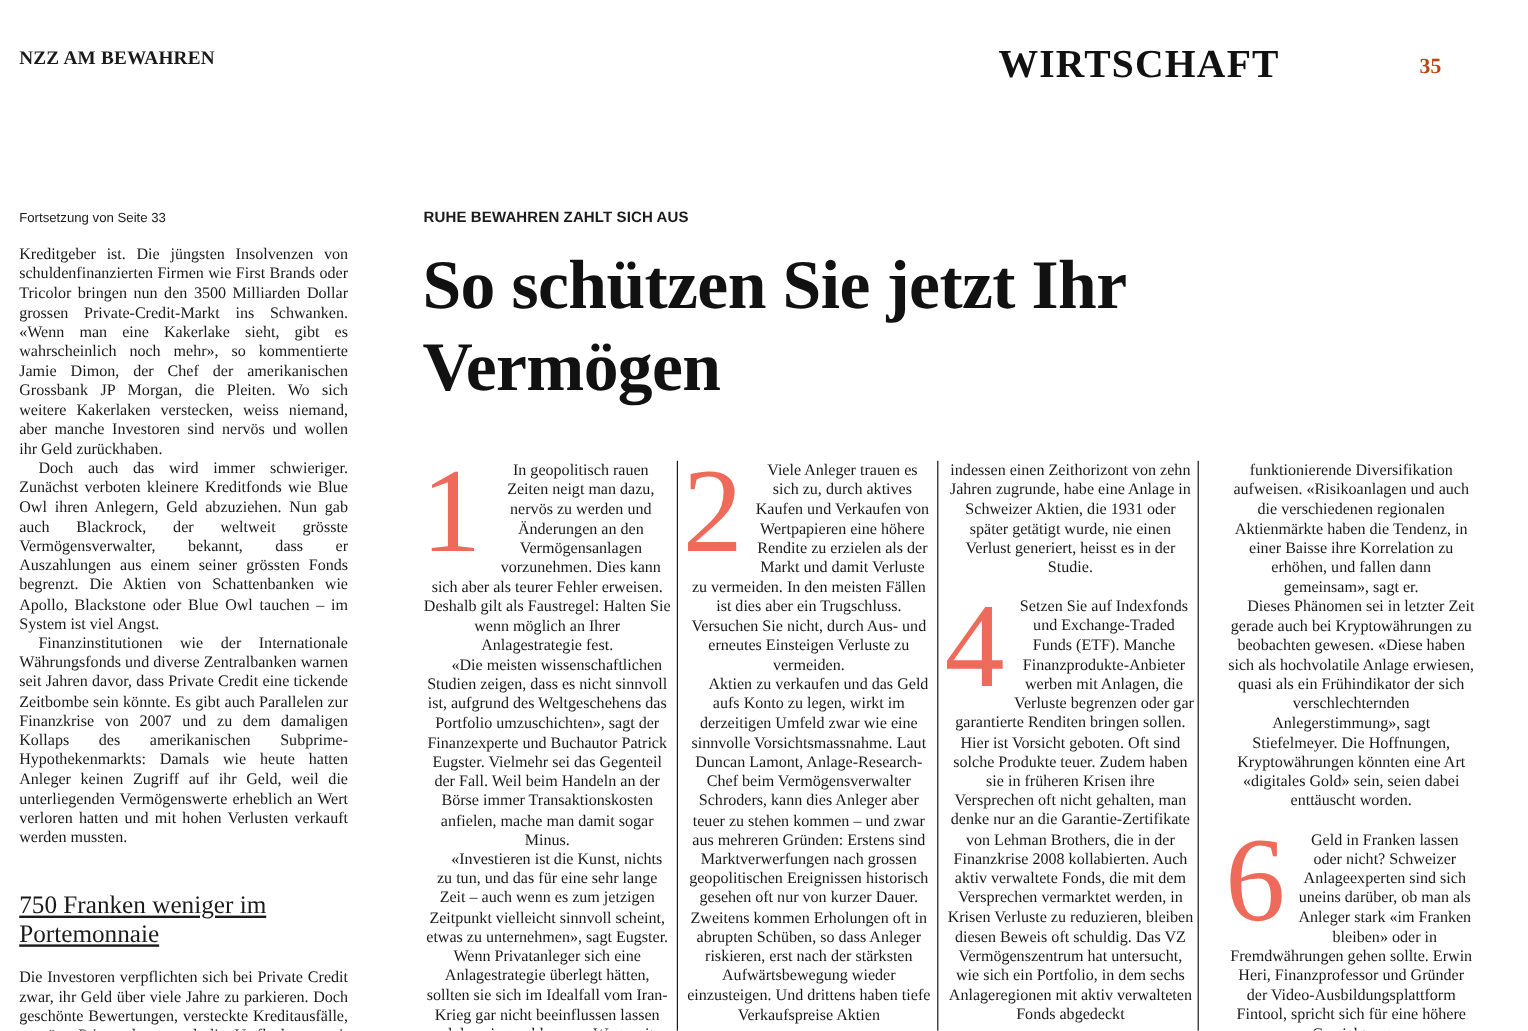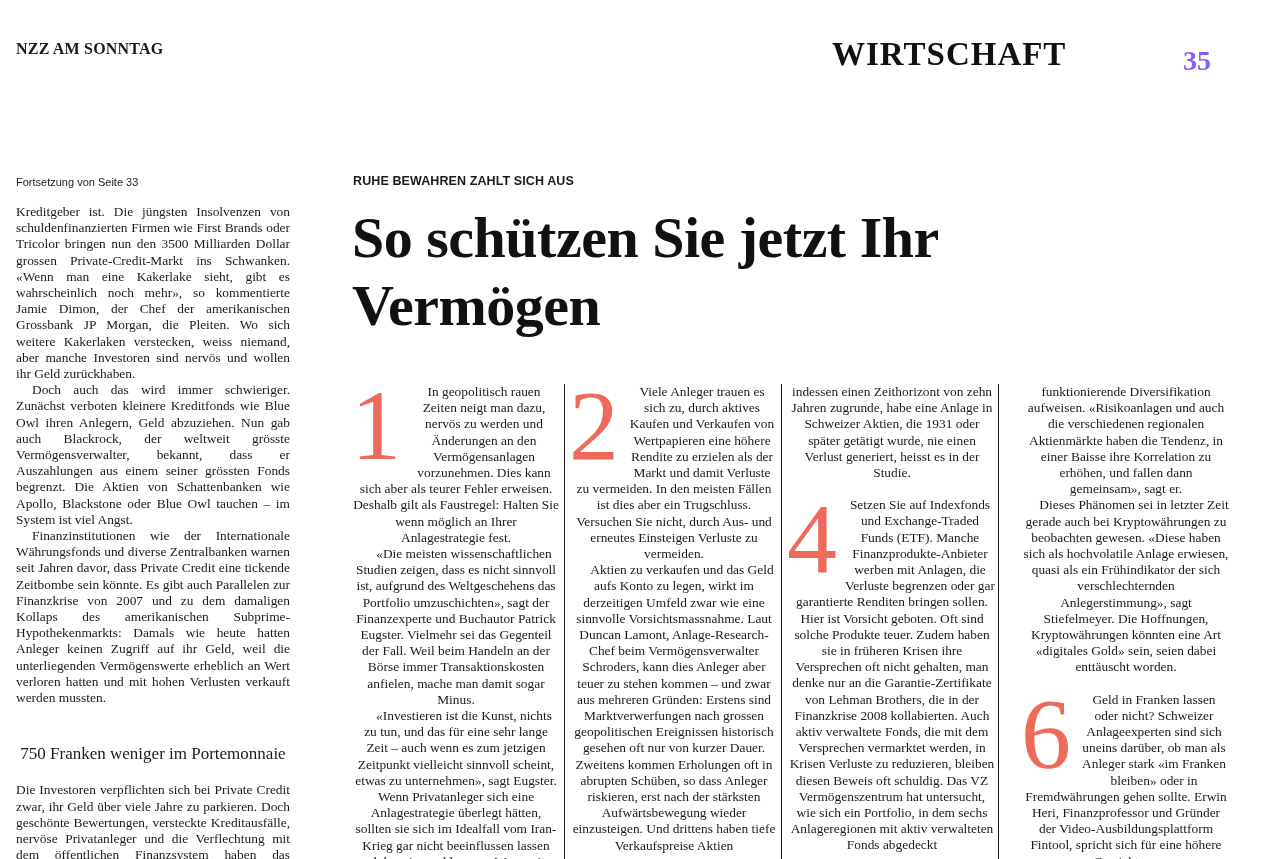--- a/index.html
+++ b/index.html
@@ -1,43 +1,43 @@
 <!DOCTYPE html>
 <html><head>
   <meta charset="utf-8">
   <style>
     * { box-sizing: border-box; margin: 0; padding: 0; }
     html, body { width: 1273px; height: 859px; overflow: hidden; background: #ffffff; }
     body { position: relative; color: #1a1a1a; font-family: "DejaVu Serif", serif; }
 
     .masthead-left { position: absolute; left: 16px; top: 40px; font-family: "Liberation Serif", serif; font-weight: bold; font-size: 16px; letter-spacing: 0.2px; color: #1a1a1a; }
     .masthead-section { position: absolute; left: 785px; top: 36px; font-family: "Liberation Serif", serif; font-weight: bold; font-size: 33px; letter-spacing: 1px; color: #111; margin-left: 47px; }
-    .masthead-page { position: absolute; left: 1183px; top: 45px; font-family: "Liberation Serif", serif; font-weight: bold; font-size: 28px; color: #8b5cf6; }
+    .masthead-page { position: absolute; left: 1183px; top: 45px; font-family: "Liberation Serif", serif; font-weight: bold; font-size: 18px; color: #c2410c; }
 
     .col-left { position: absolute; left: 16px; top: 176px; width: 274px; }
     .continuation { font-family: "Liberation Sans", sans-serif; font-size: 11px; color: #1a1a1a; margin-bottom: 16px; }
     .body-text { font-family: "Liberation Serif", serif; font-size: 13.4px; line-height: 16.2px; color: #1a1a1a; text-align: justify; hyphens: auto; }
     .body-text p { text-indent: 0; }
     .body-text p.indent { text-indent: 16px; }
-    .subhead { font-family: "Liberation Serif", serif; font-size: 17px; line-height: 24px; text-align: center; margin: 36px 0 16px 0; color: #1a1a1a; }
+    .subhead { font-family: "Liberation Serif", serif; font-size: 21px; line-height: 24px; text-align: left; margin: 36px 0 16px 0; color: #1a1a1a; text-decoration: underline; }
 
     .kicker { position: absolute; left: 353px; top: 174px; font-family: "Liberation Sans", sans-serif; font-weight: bold; font-size: 12.5px; letter-spacing: 0.1px; color: #1a1a1a; }
     .headline { position: absolute; left: 352px; top: 204px; width: 640px; font-family: "Liberation Serif", serif; font-size: 58px; line-height: 68px; letter-spacing: -0.5px; color: #111; }
     .col { position: absolute; top: 0; width: 206px; height: 475px; overflow: hidden; font-family: "Liberation Serif", serif; font-size: 13.4px; line-height: 16.2px; color: #1a1a1a; }
     .col p { margin: 0; text-align: center; }
     .col p.indent { text-indent: 16px; }
     .divider { position: absolute; top: 384px; width: 1px; height: 475px; background: #1a1a1a; }
 
     .dropcap { float: left; font-family: "Liberation Serif", serif; color: #ee6b5c; font-size: 100px; line-height: 80px; height: 80px; margin: 2px 8px 0 -2px; font-weight: normal; }
     .gap { height: 16px; }
   </style>
 </head>
 <body>
 
-<div class="masthead-left">NZZ AM SONNTAG</div>
+<div class="masthead-left">NZZ AM BEWAHREN</div>
 <div class="masthead-section">WIRTSCHAFT</div>
 <div class="masthead-page">35</div>
 
 <div class="col-left">
   <div class="continuation">Fortsetzung von Seite 33</div>
   <div class="body-text">
     <p>Kreditgeber ist. Die jüngsten Insolvenzen von schuldenfinanzierten Firmen wie First Brands oder Tricolor bringen nun den 3500 Milliarden Dollar grossen Private-Credit-Markt ins Schwanken. «Wenn man eine Kakerlake sieht, gibt es wahrscheinlich noch mehr», so kommentierte Jamie Dimon, der Chef der amerikanischen Grossbank JP Morgan, die Pleiten. Wo sich weitere Kakerlaken verstecken, weiss niemand, aber manche Investoren sind nervös und wollen ihr Geld zurückhaben.</p>
     <p class="indent">Doch auch das wird immer schwieriger. Zunächst verboten kleinere Kreditfonds wie Blue Owl ihren Anlegern, Geld abzuziehen. Nun gab auch Blackrock, der weltweit grösste Vermögensverwalter, bekannt, dass er Auszahlungen aus einem seiner grössten Fonds begrenzt. Die Aktien von Schattenbanken wie Apollo, Blackstone oder Blue Owl tauchen – im System ist viel Angst.</p>
     <p class="indent">Finanzinstitutionen wie der Internationale Währungsfonds und diverse Zentralbanken warnen seit Jahren davor, dass Private Credit eine tickende Zeitbombe sein könnte. Es gibt auch Parallelen zur Finanzkrise von 2007 und zu dem damaligen Kollaps des amerikanischen Subprime-Hypothekenmarkts: Damals wie heute hatten Anleger keinen Zugriff auf ihr Geld, weil die unterliegenden Vermögenswerte erheblich an Wert verloren hatten und mit hohen Verlusten verkauft werden mussten.</p>
   </div>

